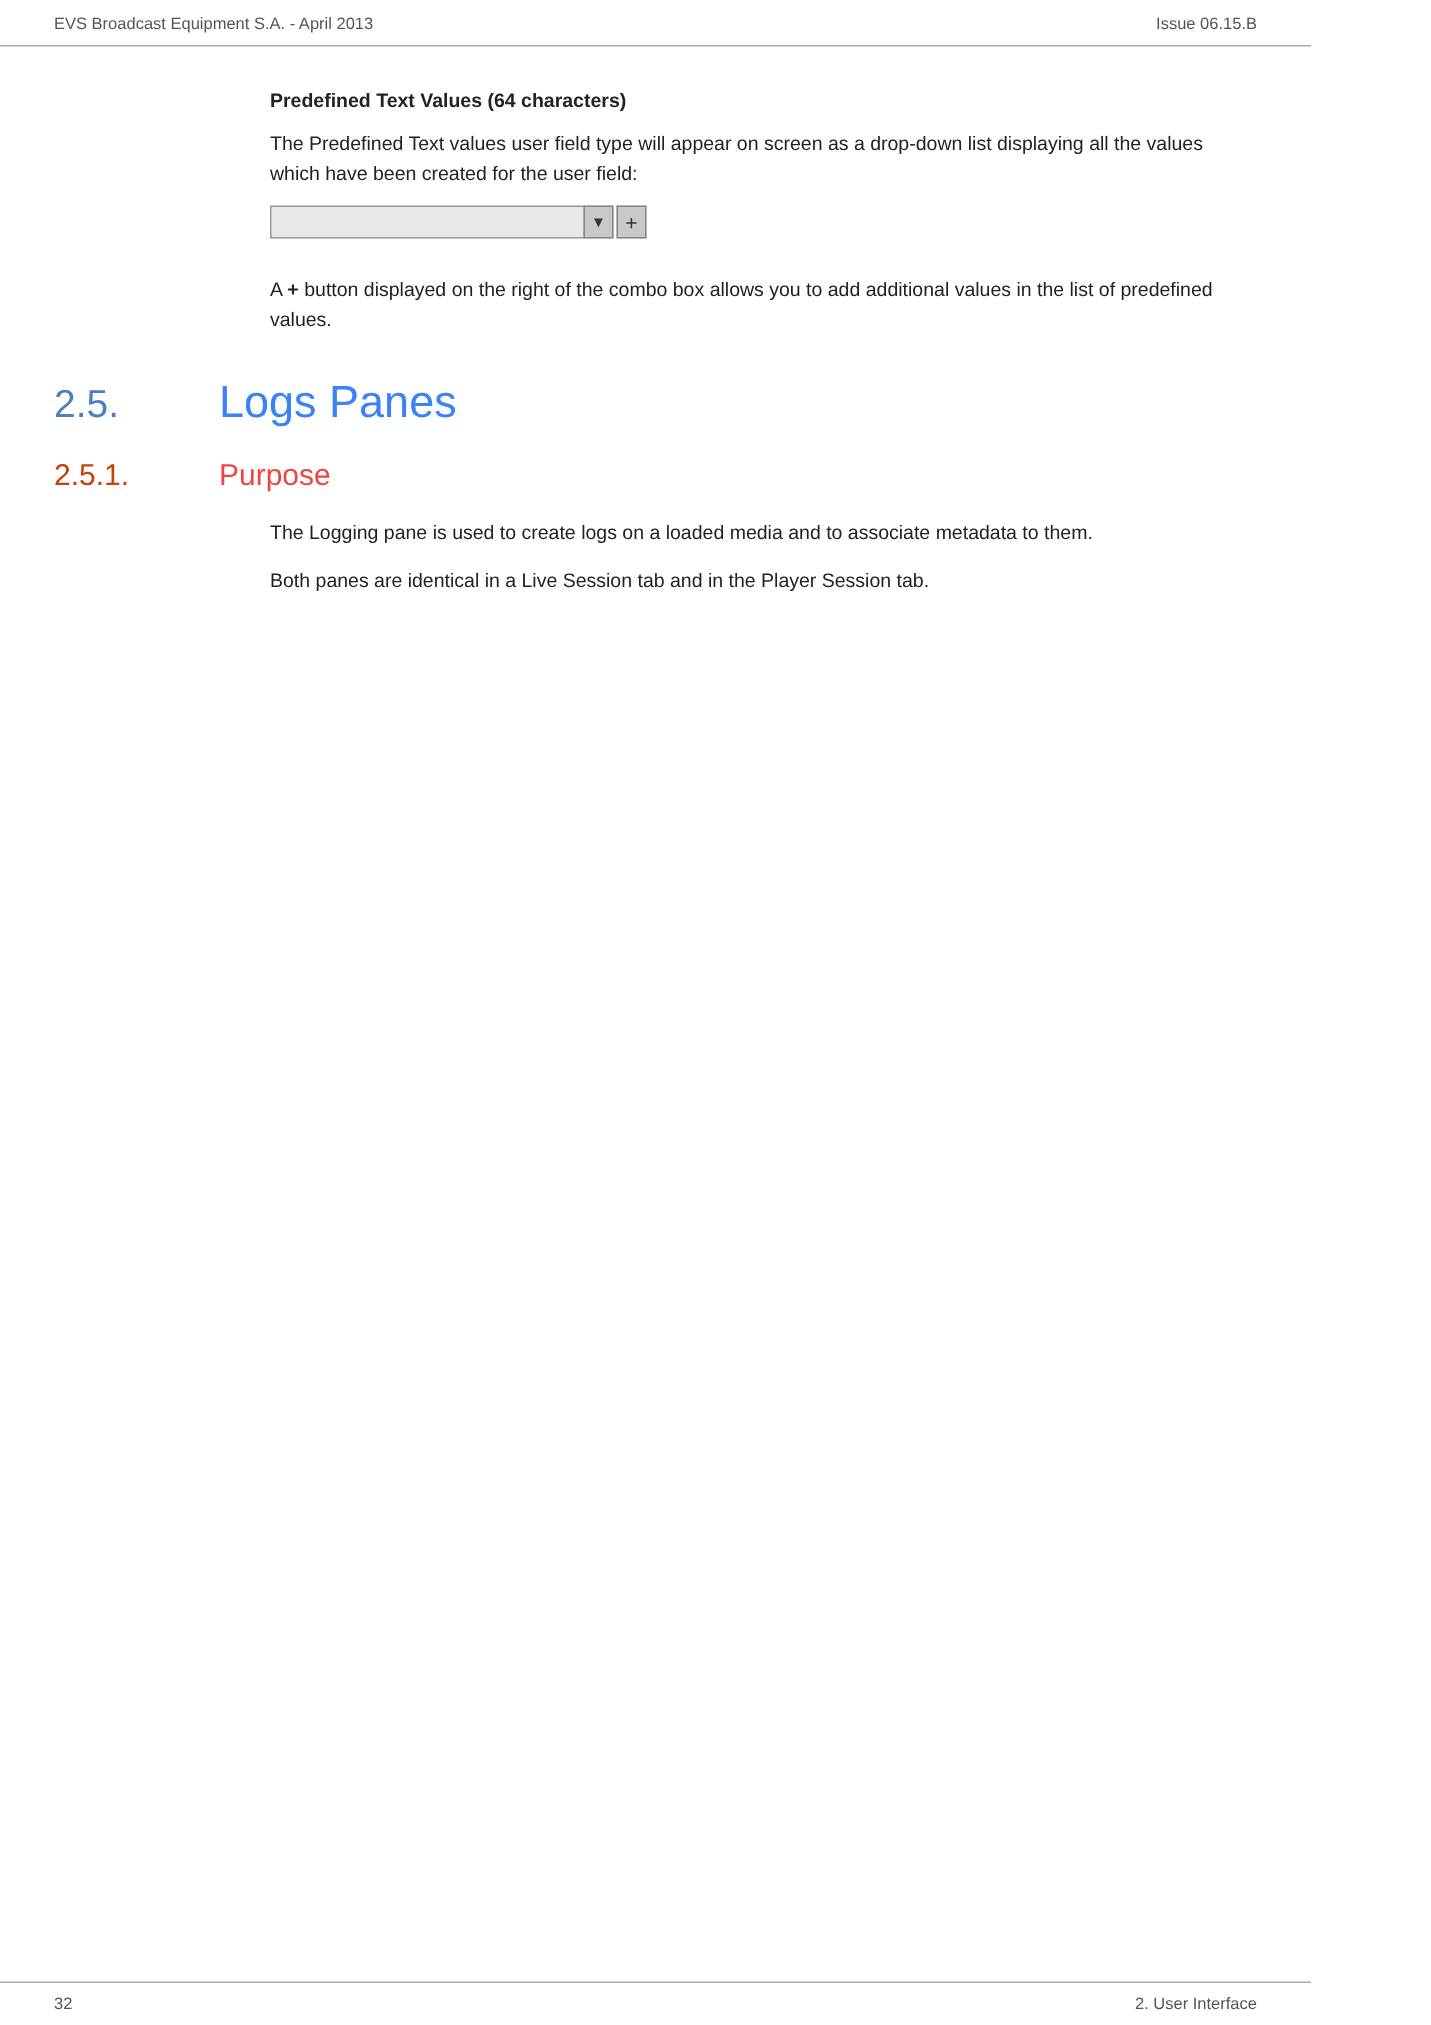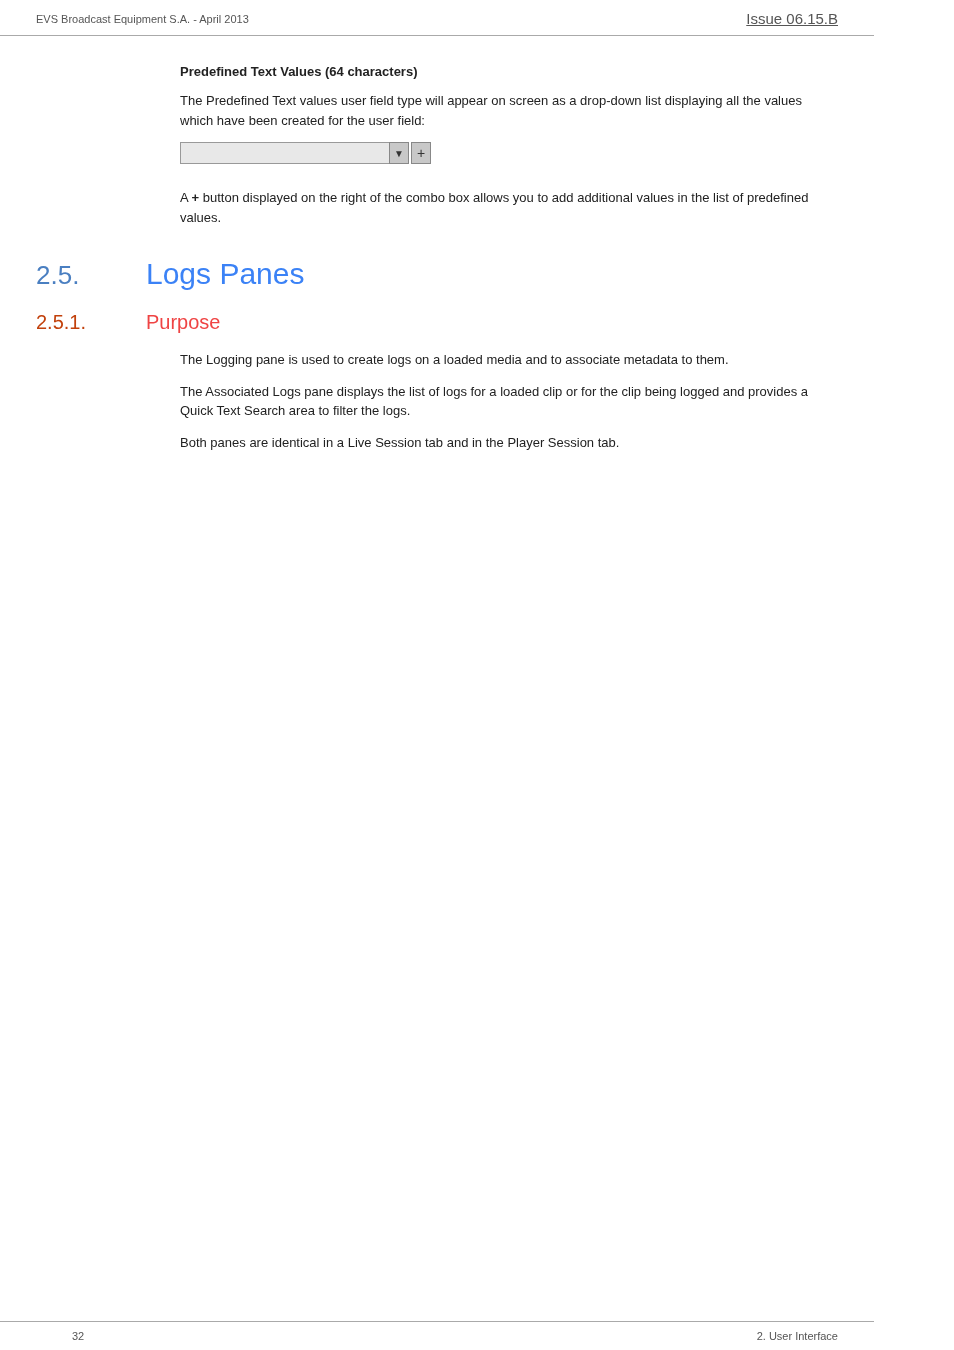--- a/index.html
+++ b/index.html
@@ -28,23 +28,22 @@
       padding: 10px 36px 8px 36px;
       border-bottom: 1px solid #aaa;
     }
 
     .header-left {
       font-size: 11px;
       color: #555;
     }
 
     .header-right {
-      font-size: 15px;
-      color: #555;
-      text-decoration: underline;
+      font-size: 11px;
+      color: #555;
     }
 
     
     .page-content {
       padding: 28px 36px 0 180px;
       flex: 1;
     }
 
     
     .section-heading {
@@ -199,21 +198,20 @@
       padding: 8px 36px;
       display: flex;
       justify-content: space-between;
       align-items: center;
       margin-top: auto;
     }
 
     .footer-left {
       font-size: 11px;
       color: #555;
-      margin-left: 36px;
     }
 
     .footer-right {
       font-size: 11px;
       color: #555;
     }
   </style>
 </head>
 <body>
 
@@ -261,21 +259,20 @@
     
     <div class="subsection-heading">
       <span class="subsection-number">2.5.1.</span>
       <span class="subsection-title">Purpose</span>
     </div>
 
     
     <div>
 
     <p class="body-text">The Logging pane is used to create logs on a loaded media and to associate metadata to them.</p>
-        <p class="body-text">The Associated Logs pane displays the list of logs for a loaded clip or for the clip being logged and provides a Quick Text Search area to filter the logs.</p>
         <p class="body-text">Both panes are identical in a Live Session tab and in the Player Session tab.</p>
       </div>
 
   </div>
 
   <div class="page-footer">
     <span class="footer-left">32</span>
     <span class="footer-right">2. User Interface</span>
   </div>
 

